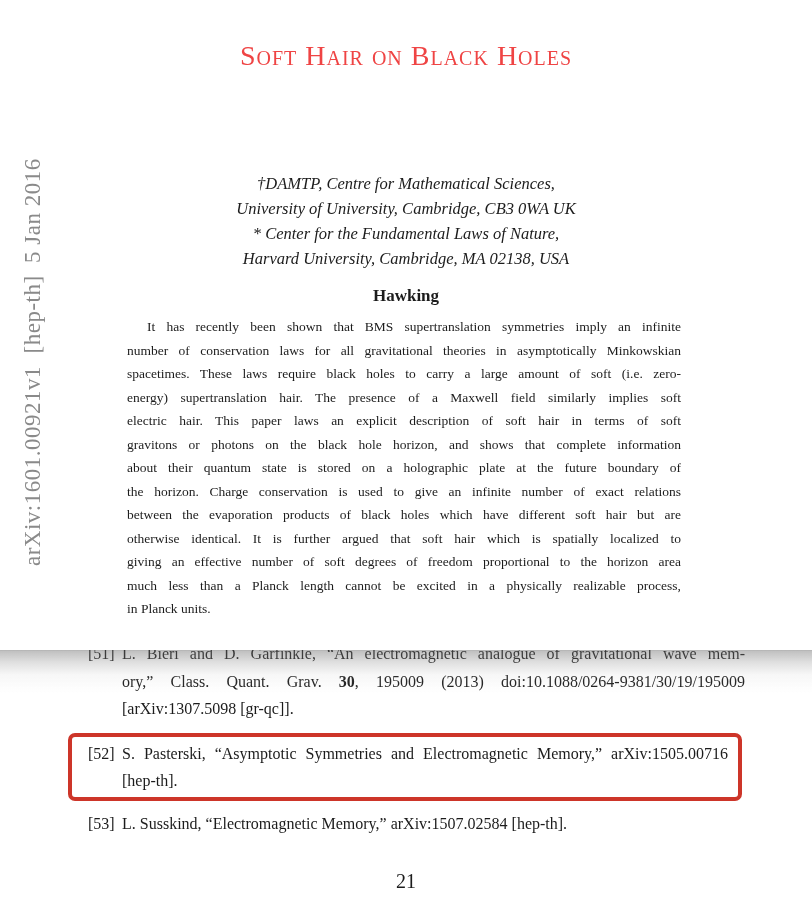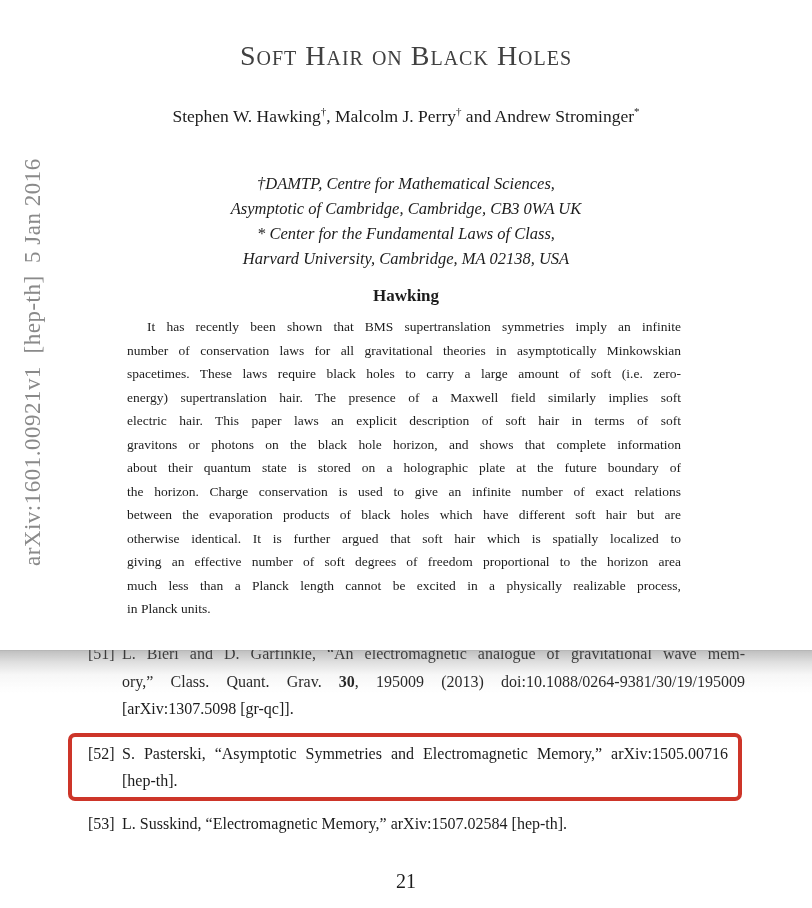--- a/index.html
+++ b/index.html
@@ -21,21 +21,21 @@
     letter-spacing:0.5px;
     white-space:pre;
     color:#8a8a8a;
   }
   .title{
     position:absolute;top:40px;left:0;right:0;
     text-align:center;
     font-size:28px;
     font-variant:small-caps;
     letter-spacing:1px;
-    color:#404040;
+    color:#ef4444;
   }
   .authors{
     position:absolute;top:105px;left:0;right:0;
     text-align:center;
     font-size:17.5px;
   }
   .authors sup{font-size:11px;}
   .affiliations{
     position:absolute;top:171px;left:0;right:0;
     text-align:center;
@@ -99,28 +99,25 @@
 </style>
 </head>
 <body>
 
 <div class="page">
 
   <div class="watermark" style="color: rgb(138, 138, 138);">arXiv:1601.00921v1  [hep-th]  5 Jan 2016</div>
 
   <div class="title">Soft Hair on Black Holes</div>
 
-  <div class="authors">
-    <span><span>Stephen W. Hawking</span><sup>†</sup><span>, </span></span><span><span>Malcolm J. Perry</span><sup>†</sup><span> and </span></span><span><span>Andrew Strominger</span><sup>*</sup></span>
-  </div>
 
   <div class="affiliations">
     <div>†DAMTP, Centre for Mathematical Sciences,</div>
-    <div>Asymptotic of Cambridge, Cambridge, CB3 0WA UK</div>
-    <div>* Center for the Fundamental Laws of Class,</div>
+    <div>University of University, Cambridge, CB3 0WA UK</div>
+    <div>* Center for the Fundamental Laws of Nature,</div>
     <div>Harvard University, Cambridge, MA 02138, USA</div>
   </div>
 
   <div class="abstract-heading">Hawking</div>
 
   <div class="abstract-text">
       <div class="abs-line just first">It has recently been shown that BMS supertranslation symmetries imply an infinite</div>
       <div class="abs-line just">number of conservation laws for all gravitational theories in asymptotically Minkowskian</div>
       <div class="abs-line just">spacetimes. These laws require black holes to carry a large amount of soft (i.e. zero-</div>
       <div class="abs-line just">energy) supertranslation hair. The presence of a Maxwell field similarly implies soft</div>

